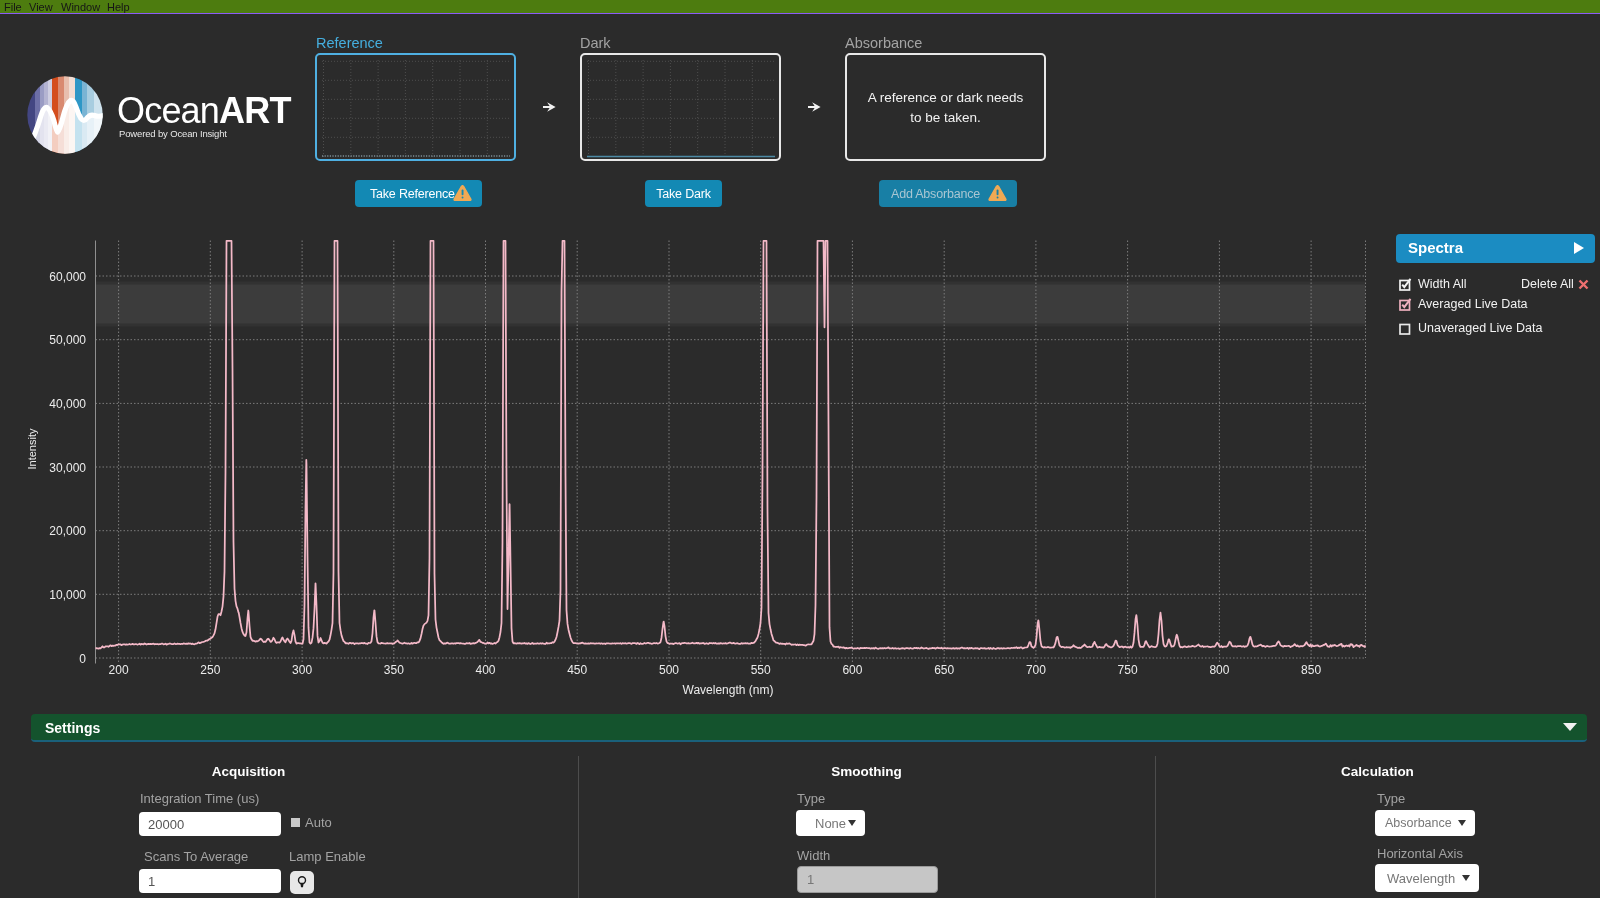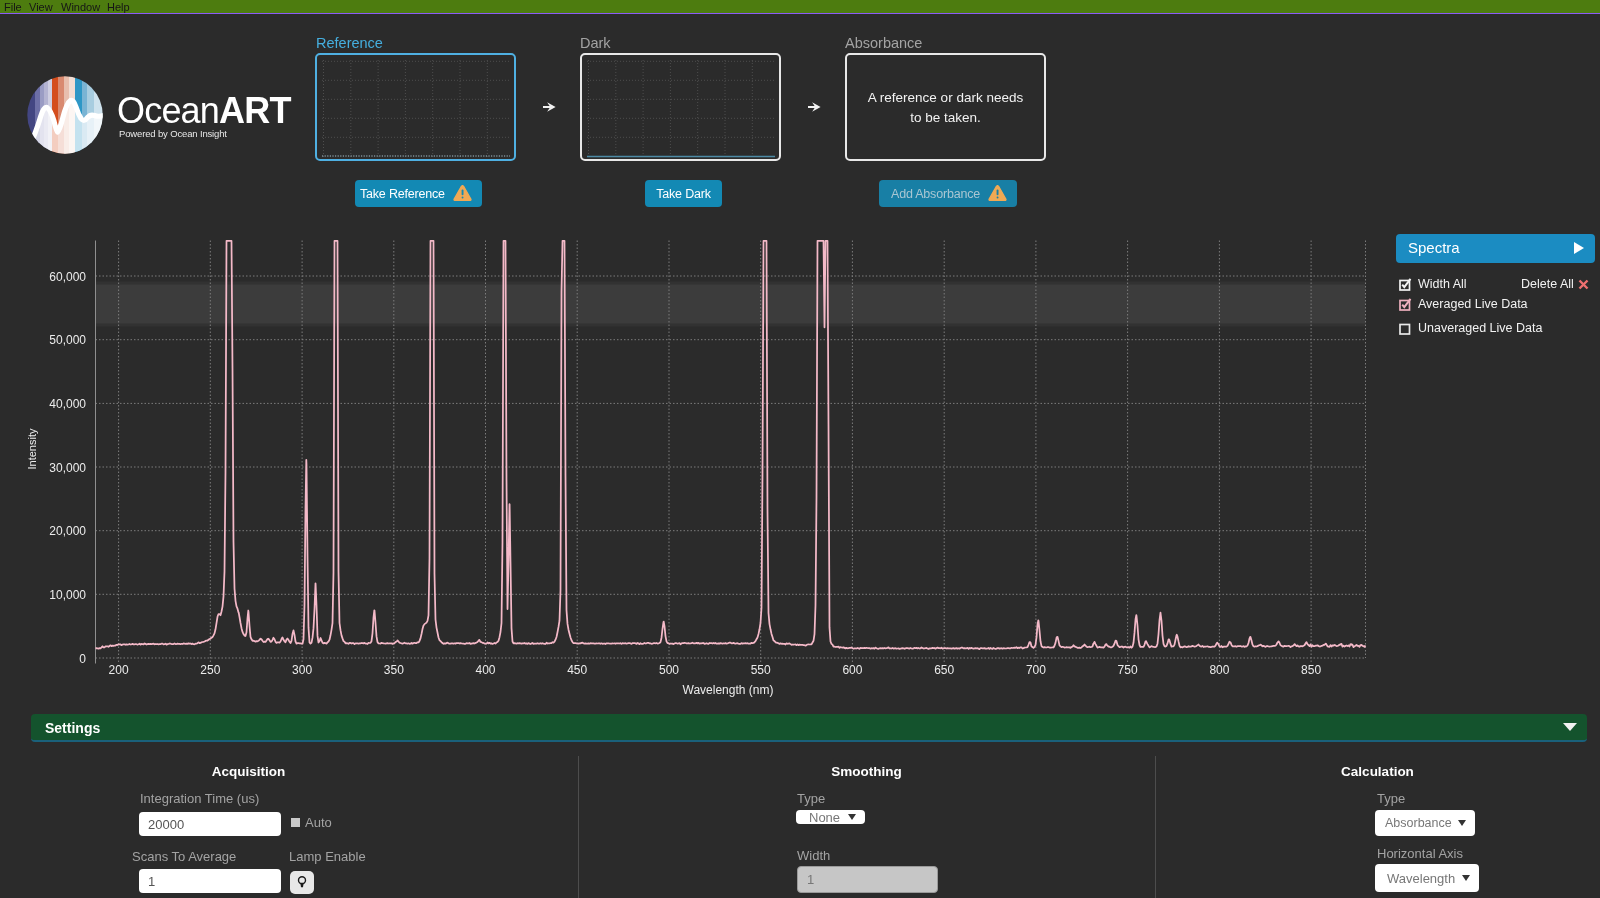--- a/index.html
+++ b/index.html
@@ -94,21 +94,21 @@
     <svg width="13" height="12" viewBox="0 0 13 12" style="display:block">
       <path d="M0 4.9 L6.6 4.9 L4.1 1.2 L12.6 6 L4.1 10.8 L6.6 7.1 L0 7.1 Z" fill="#f2f2f2"></path>
     </svg>
   </div>
 <div class="abs" style="left:808px;top:101px">
     <svg width="13" height="12" viewBox="0 0 13 12" style="display:block">
       <path d="M0 4.9 L6.6 4.9 L4.1 1.2 L12.6 6 L4.1 10.8 L6.6 7.1 L0 7.1 Z" fill="#f2f2f2"></path>
     </svg>
   </div>
 
-<div class="btn" style="left:355px;top:180px;width:127px;justify-content:flex-start;padding-left:5px">Take Reference <svg width="19" height="17" viewBox="0 0 19 17" style="position:absolute;right:10px;top:5px">
+<div class="btn" style="left:355px;top:180px;width:127px;justify-content:flex-start;padding-left:15px">Take Reference <svg width="19" height="17" viewBox="0 0 19 17" style="position:absolute;right:10px;top:5px">
       <path d="M8.3 1.6 L1.2 14.0 Q0.7 15.3 2.2 15.3 L16.8 15.3 Q18.3 15.3 17.8 14.0 L10.7 1.6 Q9.5 -0.3 8.3 1.6 Z" fill="#f0a954" stroke="#f0a954" stroke-width="1.4" stroke-linejoin="round"></path>
       <rect x="8.6" y="4.6" width="1.9" height="5.6" rx="0.9" fill="#1389b4"></rect>
       <rect x="8.6" y="11.5" width="1.9" height="1.9" rx="0.9" fill="#1389b4"></rect>
     </svg></div>
 <div class="btn" style="left:645px;top:180px;width:77px">Take Dark</div>
 <div class="btn" style="left:879px;top:180px;width:138px;color:#a9c6d2;background:#187fa5;justify-content:flex-start;padding-left:12px">Add Absorbance <svg width="19" height="17" viewBox="0 0 19 17" style="position:absolute;right:10px;top:5px">
       <path d="M8.3 1.6 L1.2 14.0 Q0.7 15.3 2.2 15.3 L16.8 15.3 Q18.3 15.3 17.8 14.0 L10.7 1.6 Q9.5 -0.3 8.3 1.6 Z" fill="#f0a954" stroke="#f0a954" stroke-width="1.4" stroke-linejoin="round"></path>
       <rect x="8.6" y="4.6" width="1.9" height="5.6" rx="0.9" fill="#187fa5"></rect>
       <rect x="8.6" y="11.5" width="1.9" height="1.9" rx="0.9" fill="#187fa5"></rect>
     </svg></div>
@@ -159,21 +159,21 @@
     <text x="86" y="471.5" text-anchor="end" class="tl">30,000</text>
     <text x="86" y="407.9" text-anchor="end" class="tl">40,000</text>
     <text x="86" y="344.2" text-anchor="end" class="tl">50,000</text>
     <text x="86" y="280.5" text-anchor="end" class="tl">60,000</text>
  <text x="728" y="693.5" text-anchor="middle" class="tl">Wavelength (nm)</text>
  <text x="36" y="449" text-anchor="middle" class="tl" transform="rotate(-90 36 449)" style="font-size:11px">Intensity</text>
  <path d="M95.5,648.5 L96.5,648.1 L97.5,648.4 L98.5,648.6 L99.5,648.1 L100.5,648.3 L101.5,647.4 L102.5,646.3 L103.5,647.4 L104.5,647.3 L105.5,646.4 L106.5,646.3 L107.5,646.3 L108.5,646.8 L109.5,646.0 L110.5,645.3 L111.5,646.1 L112.5,645.6 L113.5,645.9 L114.5,645.5 L115.5,645.5 L116.5,644.8 L117.5,645.0 L118.5,644.3 L119.5,644.3 L120.5,644.4 L121.5,645.2 L122.5,644.5 L123.5,644.3 L124.5,644.3 L125.5,644.8 L126.5,644.4 L127.5,644.6 L128.5,644.5 L129.5,643.9 L130.5,644.5 L131.5,644.3 L132.5,643.9 L133.5,644.4 L134.5,644.3 L135.5,644.2 L136.5,644.2 L137.5,644.6 L138.5,644.2 L139.5,643.7 L140.5,644.7 L141.5,643.9 L142.5,644.1 L143.5,644.4 L144.5,643.5 L145.5,643.9 L146.5,644.5 L147.5,644.1 L148.5,643.9 L149.5,644.2 L150.5,643.9 L151.5,644.1 L152.5,643.8 L153.5,643.6 L154.5,644.3 L155.5,644.0 L156.5,644.2 L157.5,644.0 L158.5,644.4 L159.5,644.2 L160.5,644.1 L161.5,643.7 L162.5,643.6 L163.5,644.4 L164.5,644.2 L165.5,643.7 L166.5,644.6 L167.5,644.1 L168.5,644.0 L169.5,643.5 L170.5,643.7 L171.5,644.0 L172.5,644.0 L173.5,644.0 L174.5,643.4 L175.5,644.0 L176.5,644.0 L177.5,643.7 L178.5,643.9 L179.5,643.9 L180.5,644.2 L181.5,643.8 L182.5,644.0 L183.5,643.4 L184.5,643.6 L185.5,643.8 L186.5,643.6 L187.5,643.9 L188.5,643.4 L189.5,643.7 L190.5,643.5 L191.5,644.1 L192.5,643.6 L193.5,644.2 L194.5,644.3 L195.5,643.7 L196.5,643.7 L197.5,643.2 L198.5,642.3 L199.5,643.1 L200.5,642.9 L201.5,642.3 L202.5,642.0 L203.5,641.9 L204.5,641.5 L205.5,640.9 L206.5,640.5 L207.5,640.5 L208.5,639.7 L209.5,639.0 L210.5,638.7 L211.5,637.6 L212.5,637.1 L213.5,635.3 L214.5,633.4 L215.5,629.3 L216.5,623.2 L217.5,616.8 L218.0,615.3 L218.5,614.2 L219.5,614.1 L220.5,615.2 L221.5,611.5 L222.5,606.6 L223.5,596.3 L224.5,571.6 L225.5,472.4 L226.5,240.8 L227.5,240.8 L228.5,240.8 L229.2,240.8 L229.2,240.8 L229.2,240.8 L229.5,240.8 L230.5,240.8 L231.5,240.8 L232.5,368.5 L233.5,542.1 L234.5,588.5 L235.5,600.8 L236.5,606.4 L237.5,608.7 L238.5,612.4 L238.8,613.1 L239.5,617.0 L240.5,623.0 L241.5,628.2 L242.5,631.9 L243.5,634.1 L244.5,635.6 L245.5,636.0 L246.5,632.2 L247.5,618.3 L248.3,610.5 L248.5,611.9 L249.5,625.8 L250.5,636.9 L251.5,639.3 L252.5,640.8 L253.5,640.7 L254.5,641.1 L255.5,641.7 L256.5,641.1 L257.5,641.3 L258.5,640.7 L259.5,639.9 L260.5,638.6 L260.8,638.9 L261.5,639.2 L262.5,640.8 L263.5,642.0 L264.5,641.6 L265.5,641.9 L266.5,640.5 L267.5,639.0 L268.1,638.7 L268.5,638.9 L269.5,640.1 L270.5,641.8 L271.5,641.7 L272.5,639.9 L273.5,637.7 L273.6,637.9 L274.5,639.2 L275.5,641.8 L276.5,642.9 L277.5,642.3 L278.5,642.4 L279.5,642.6 L280.5,641.5 L281.5,639.0 L282.4,637.4 L282.5,637.4 L283.5,639.8 L284.5,641.4 L285.5,642.2 L286.5,639.6 L287.4,638.6 L287.5,638.5 L288.5,639.9 L289.5,641.8 L290.5,643.0 L291.5,640.9 L292.5,634.0 L293.4,630.7 L293.5,630.4 L294.5,634.9 L295.5,641.5 L296.5,643.6 L297.5,643.1 L298.5,643.2 L299.5,643.4 L300.5,643.3 L301.5,643.6 L302.5,643.7 L303.5,639.3 L304.5,605.0 L305.5,507.9 L306.3,459.9 L306.5,464.4 L307.5,555.0 L308.5,627.4 L309.5,642.5 L310.5,643.6 L311.5,642.9 L312.5,637.7 L313.5,628.4 L313.6,626.6 L314.5,608.8 L315.5,583.4 L315.6,584.2 L316.5,605.4 L317.5,635.9 L318.5,642.5 L319.5,641.3 L320.5,638.4 L320.6,638.0 L321.5,640.3 L322.5,642.7 L323.5,643.4 L324.5,642.9 L325.5,643.2 L326.5,643.6 L327.5,642.4 L328.5,641.5 L329.5,639.7 L330.5,635.3 L331.5,629.8 L332.5,623.1 L333.5,572.3 L334.5,240.8 L335.5,240.8 L336.0,240.8 L336.0,240.8 L336.5,240.8 L337.5,240.8 L338.5,571.7 L339.5,623.0 L340.5,630.2 L341.5,635.4 L342.5,638.4 L343.5,641.1 L344.5,641.8 L345.5,643.3 L346.5,643.2 L347.5,643.3 L348.5,643.8 L349.5,642.8 L350.5,642.9 L351.5,643.5 L352.5,643.1 L353.5,643.2 L354.5,644.2 L355.5,643.3 L356.5,643.4 L357.5,643.3 L358.5,643.7 L359.5,643.4 L360.5,643.4 L361.5,643.0 L362.5,643.2 L363.5,643.4 L364.5,642.9 L365.5,643.5 L366.5,643.5 L367.5,644.0 L368.5,642.8 L369.5,643.0 L370.5,642.9 L371.5,641.2 L372.5,633.3 L373.5,617.5 L374.3,610.3 L374.5,610.6 L375.5,622.7 L376.5,636.4 L377.5,642.2 L378.5,643.3 L379.5,643.5 L380.5,643.6 L381.5,642.8 L382.5,643.2 L383.5,643.3 L384.5,643.5 L385.5,643.7 L386.5,643.4 L387.5,643.1 L388.5,643.5 L389.5,643.4 L390.5,643.4 L391.5,643.3 L392.5,643.9 L393.5,643.4 L394.5,643.3 L395.5,642.0 L396.5,641.6 L397.5,640.6 L397.5,640.3 L398.5,641.5 L399.5,642.6 L400.5,643.0 L401.5,643.3 L402.5,643.7 L403.5,643.2 L404.5,642.7 L405.5,643.4 L406.5,643.4 L407.5,643.7 L408.5,643.3 L409.5,643.8 L410.5,643.7 L411.5,642.9 L412.5,643.7 L413.5,643.0 L414.5,642.8 L415.5,643.2 L416.5,643.1 L417.5,642.3 L418.5,642.4 L419.5,640.9 L420.5,638.4 L421.5,634.0 L422.5,629.1 L423.5,625.5 L424.1,624.8 L424.5,624.1 L425.5,623.4 L426.5,622.6 L427.5,620.9 L428.5,615.4 L429.5,558.2 L430.5,240.8 L431.5,240.8 L431.9,240.8 L431.9,240.8 L432.5,240.8 L433.5,240.8 L434.5,573.9 L435.5,619.5 L436.5,627.6 L437.5,632.5 L438.5,637.5 L439.5,640.2 L440.5,641.2 L441.5,642.2 L442.5,643.0 L443.5,643.8 L444.5,643.4 L445.5,643.6 L446.5,643.1 L447.5,642.6 L448.5,643.3 L449.5,643.6 L450.5,643.7 L451.5,643.4 L452.5,643.4 L453.5,643.7 L454.5,643.3 L455.5,643.7 L456.5,643.0 L457.5,643.0 L458.5,643.0 L459.5,643.5 L460.5,643.2 L461.5,643.4 L462.5,643.5 L463.5,643.5 L464.5,643.8 L465.5,643.8 L466.5,643.1 L467.5,643.4 L468.5,643.3 L469.5,643.0 L470.5,643.9 L471.5,643.6 L472.5,643.3 L473.5,643.2 L474.5,643.5 L475.5,642.9 L476.5,642.6 L477.5,642.0 L478.5,640.7 L479.1,639.9 L479.5,640.1 L480.5,642.0 L481.5,642.1 L482.5,642.9 L483.5,642.9 L484.5,643.5 L485.5,643.5 L486.5,643.7 L487.5,642.5 L488.5,643.4 L489.5,642.8 L490.5,643.6 L491.5,643.3 L492.5,643.9 L493.5,643.5 L494.5,643.0 L495.5,643.6 L496.5,642.5 L497.5,642.0 L498.5,640.7 L499.5,637.2 L500.5,632.0 L501.5,623.2 L502.5,542.2 L503.5,240.8 L504.5,240.8 L504.6,240.8 L504.6,240.8 L505.5,240.8 L506.5,479.9 L507.5,609.0 L508.5,562.0 L509.5,504.2 L509.6,504.3 L510.5,561.8 L511.5,628.1 L512.5,641.5 L513.5,643.4 L514.5,643.2 L515.5,643.4 L516.5,643.6 L517.5,643.2 L518.5,643.4 L519.5,643.2 L520.5,643.4 L521.5,643.7 L522.5,643.4 L523.5,643.3 L524.5,643.0 L525.5,643.7 L526.5,643.4 L527.5,643.9 L528.5,643.1 L529.5,643.7 L530.5,644.0 L531.5,643.4 L532.5,643.0 L533.5,643.9 L534.5,643.7 L535.5,643.6 L536.5,643.7 L537.5,643.2 L538.5,643.6 L539.5,643.6 L540.5,643.2 L541.5,643.6 L542.5,643.2 L543.5,643.7 L544.5,643.8 L545.5,644.0 L546.5,642.7 L547.5,643.5 L548.5,643.3 L549.5,643.3 L550.5,643.2 L551.5,643.1 L552.5,642.2 L553.5,642.6 L554.5,641.7 L555.5,639.7 L556.5,637.0 L557.5,632.2 L558.5,626.9 L559.5,620.7 L560.5,590.1 L561.5,292.1 L562.5,240.8 L563.3,240.8 L563.3,240.8 L563.5,240.8 L564.5,240.8 L565.5,475.8 L566.5,610.2 L567.5,623.9 L568.5,629.7 L569.5,633.7 L570.5,637.5 L571.5,640.3 L572.5,642.0 L573.5,643.2 L574.5,643.1 L575.5,643.2 L576.5,643.3 L577.5,643.4 L578.5,643.7 L579.5,643.4 L580.5,643.4 L581.5,642.9 L582.5,642.7 L583.5,643.4 L584.5,643.6 L585.5,643.4 L586.5,643.6 L587.5,643.6 L588.5,643.4 L589.5,643.7 L590.5,643.2 L591.5,643.4 L592.5,643.3 L593.5,643.4 L594.5,643.6 L595.5,643.7 L596.5,643.4 L597.5,643.5 L598.5,643.3 L599.5,643.4 L600.5,643.8 L601.5,643.3 L602.5,643.8 L603.5,643.6 L604.5,643.5 L605.5,644.0 L606.5,643.3 L607.5,643.3 L608.5,643.4 L609.5,643.5 L610.5,643.5 L611.5,643.7 L612.5,643.4 L613.5,643.5 L614.5,643.3 L615.5,643.8 L616.5,643.3 L617.5,643.3 L618.5,643.4 L619.5,643.5 L620.5,643.2 L621.5,643.9 L622.5,643.2 L623.5,643.3 L624.5,643.3 L625.5,643.2 L626.5,643.6 L627.5,643.4 L628.5,643.1 L629.5,643.2 L630.5,643.3 L631.5,643.9 L632.5,643.2 L633.5,643.0 L634.5,643.0 L635.5,643.3 L636.5,643.9 L637.5,643.0 L638.5,643.4 L639.5,644.2 L640.5,643.2 L641.5,643.9 L642.5,643.8 L643.5,643.6 L644.5,642.9 L645.5,643.5 L646.5,643.3 L647.5,642.8 L648.5,642.8 L649.5,643.4 L650.5,643.4 L651.5,643.8 L652.5,643.6 L653.5,643.2 L654.5,643.2 L655.5,643.3 L656.5,643.0 L657.5,643.6 L658.5,643.4 L659.5,643.0 L660.5,642.1 L661.5,637.7 L662.5,628.8 L663.5,622.0 L663.7,621.6 L664.5,626.2 L665.5,636.1 L666.5,641.3 L667.5,643.1 L668.5,643.2 L669.5,643.9 L670.5,643.5 L671.5,643.6 L672.5,643.6 L673.5,644.1 L674.5,643.5 L675.5,643.1 L676.5,643.2 L677.5,643.6 L678.5,643.4 L679.5,643.1 L680.5,644.3 L681.5,643.4 L682.5,643.2 L683.5,643.1 L684.5,642.8 L685.5,643.0 L686.5,643.3 L687.5,643.3 L688.5,643.1 L689.5,643.5 L690.5,643.4 L691.5,643.1 L692.5,642.7 L693.5,643.4 L694.5,643.4 L695.5,643.3 L696.5,642.9 L697.5,643.4 L698.5,642.9 L699.5,643.7 L700.5,643.4 L701.5,643.4 L702.5,643.1 L703.5,643.0 L704.5,643.9 L705.5,643.7 L706.5,643.2 L707.5,643.6 L708.5,643.9 L709.5,643.0 L710.5,643.2 L711.5,643.2 L712.5,643.5 L713.5,643.0 L714.5,643.4 L715.5,643.0 L716.5,643.7 L717.5,643.6 L718.5,643.3 L719.5,643.6 L720.5,643.1 L721.5,643.3 L722.5,643.7 L723.5,643.3 L724.5,643.5 L725.5,643.1 L726.5,643.6 L727.5,643.5 L728.5,643.0 L729.5,642.6 L730.5,642.7 L731.5,643.3 L732.5,643.3 L733.5,642.9 L734.5,643.4 L735.5,643.7 L736.5,643.3 L737.5,643.2 L738.5,643.6 L739.5,643.9 L740.5,643.8 L741.5,643.1 L742.5,643.6 L743.5,643.4 L744.5,643.3 L745.5,643.2 L746.5,643.5 L747.5,643.2 L748.5,643.6 L749.5,643.5 L750.5,643.6 L751.5,642.8 L752.5,643.1 L753.5,643.0 L754.5,642.2 L755.5,641.1 L756.5,639.2 L757.5,637.5 L758.5,633.9 L759.5,629.3 L760.5,623.0 L761.5,608.0 L762.5,473.3 L763.5,240.8 L764.5,240.8 L764.9,240.8 L764.9,240.8 L765.5,240.8 L766.5,240.8 L767.5,511.3 L768.5,613.0 L769.5,624.1 L770.5,629.3 L771.5,633.9 L772.5,637.1 L773.5,640.4 L774.5,641.0 L775.5,642.3 L776.5,642.6 L777.5,642.9 L778.5,643.3 L779.5,643.9 L780.5,643.3 L781.5,643.8 L782.5,643.7 L783.5,643.8 L784.5,643.8 L785.5,644.5 L786.5,643.4 L787.5,643.8 L788.5,643.6 L789.5,643.4 L790.5,644.1 L791.5,644.8 L792.5,644.5 L793.5,644.7 L794.5,644.5 L795.5,644.4 L796.5,645.2 L797.5,644.4 L798.5,645.1 L799.5,644.6 L800.5,644.8 L801.5,644.9 L802.5,644.9 L803.5,645.1 L804.5,645.2 L805.5,645.6 L806.5,645.1 L807.5,644.5 L808.5,644.4 L809.5,644.5 L810.5,644.4 L811.5,644.3 L812.5,642.5 L813.5,640.8 L814.5,634.1 L815.5,605.5 L816.5,497.6 L817.5,240.8 L818.5,240.8 L819.5,240.8 L820.5,240.8 L820.5,240.8 L821.5,240.8 L822.2,240.8 L822.5,240.8 L823.5,240.8 L824.5,327.3 L825.5,240.8 L826.5,240.8 L826.6,240.8 L827.5,240.8 L828.5,424.8 L829.5,627.4 L830.5,641.5 L831.5,643.9 L832.5,644.6 L833.5,646.6 L834.5,646.7 L835.5,647.0 L836.5,646.8 L837.5,646.9 L838.5,646.7 L839.5,647.8 L840.5,647.1 L841.5,647.5 L842.5,647.7 L843.5,647.4 L844.5,647.9 L845.5,648.4 L846.5,647.9 L847.5,648.3 L848.5,648.1 L849.5,647.8 L850.5,647.9 L851.5,647.5 L852.5,648.2 L853.5,648.6 L854.5,648.4 L855.5,648.4 L856.5,648.5 L857.5,648.0 L858.5,648.4 L859.5,648.8 L860.5,647.9 L861.5,648.2 L862.5,648.0 L863.5,648.1 L864.5,647.9 L865.5,648.1 L866.5,647.8 L867.5,648.0 L868.5,648.0 L869.5,648.0 L870.5,648.7 L871.5,648.2 L872.5,648.3 L873.5,648.1 L874.5,648.6 L875.5,647.6 L876.5,648.2 L877.5,648.6 L878.5,648.8 L879.5,648.3 L880.5,648.2 L881.5,648.4 L882.5,648.2 L883.5,648.4 L884.5,648.0 L885.5,648.4 L886.5,648.2 L887.5,647.9 L888.5,647.4 L889.5,648.5 L890.5,648.4 L891.5,648.5 L892.5,648.0 L893.5,648.6 L894.5,648.4 L895.5,648.2 L896.5,648.6 L897.5,648.5 L898.5,648.4 L899.5,648.9 L900.5,648.7 L901.5,648.4 L902.5,648.2 L903.5,648.3 L904.5,648.8 L905.5,648.4 L906.5,648.0 L907.5,648.1 L908.5,648.3 L909.5,648.6 L910.5,648.0 L911.5,648.5 L912.5,648.7 L913.5,648.5 L914.5,647.8 L915.5,648.2 L916.5,647.9 L917.5,648.4 L918.5,648.0 L919.5,648.5 L920.5,648.3 L921.5,647.5 L922.5,648.0 L923.5,648.5 L924.5,648.3 L925.5,648.2 L926.5,647.9 L927.5,648.5 L928.5,648.9 L929.5,648.4 L930.5,648.3 L931.5,648.3 L932.5,647.9 L933.5,648.2 L934.5,648.0 L935.5,648.7 L936.5,648.0 L937.5,647.6 L938.5,648.1 L939.5,648.2 L940.5,648.3 L941.5,647.7 L942.5,648.6 L943.5,648.4 L944.5,648.2 L945.5,648.1 L946.5,648.5 L947.5,648.2 L948.5,648.4 L949.5,648.3 L950.5,648.4 L951.5,648.7 L952.5,648.4 L953.5,648.1 L954.5,648.7 L955.5,648.4 L956.5,648.1 L957.5,648.7 L958.5,648.3 L959.5,648.7 L960.5,648.0 L961.5,647.6 L962.5,647.7 L963.5,648.4 L964.5,648.1 L965.5,648.3 L966.5,648.3 L967.5,647.9 L968.5,648.8 L969.5,648.0 L970.5,648.4 L971.5,647.9 L972.5,648.3 L973.5,648.6 L974.5,648.3 L975.5,648.2 L976.5,648.4 L977.5,648.2 L978.5,648.6 L979.5,649.1 L980.5,648.1 L981.5,648.2 L982.5,648.4 L983.5,648.4 L984.5,648.1 L985.5,648.6 L986.5,648.7 L987.5,648.5 L988.5,648.0 L989.5,648.9 L990.5,648.0 L991.5,648.6 L992.5,648.8 L993.5,648.0 L994.5,648.5 L995.5,648.9 L996.5,648.6 L997.5,648.1 L998.5,648.1 L999.5,648.6 L1000.5,648.3 L1001.5,648.2 L1002.5,648.6 L1003.5,648.2 L1004.5,648.3 L1005.5,648.5 L1006.5,648.4 L1007.5,648.2 L1008.5,648.2 L1009.5,648.4 L1010.5,648.3 L1011.5,647.8 L1012.5,648.0 L1013.5,647.8 L1014.5,647.7 L1015.5,647.8 L1016.5,647.2 L1017.5,648.2 L1018.5,647.7 L1019.5,648.0 L1020.5,647.3 L1021.5,647.3 L1022.5,648.5 L1023.5,648.1 L1024.5,647.6 L1025.5,647.5 L1026.5,647.4 L1027.5,647.1 L1028.5,644.8 L1029.5,642.0 L1029.8,642.0 L1030.5,642.5 L1031.5,646.5 L1032.5,647.1 L1033.5,647.9 L1034.5,646.9 L1035.5,645.0 L1036.5,637.4 L1037.5,624.7 L1038.3,620.4 L1038.5,620.8 L1039.5,630.5 L1040.5,641.3 L1041.5,646.1 L1042.5,647.0 L1043.5,647.5 L1044.5,647.1 L1045.5,647.4 L1046.5,647.5 L1047.5,647.2 L1048.5,647.1 L1049.5,647.5 L1050.5,647.5 L1051.5,647.5 L1052.5,647.4 L1053.5,647.5 L1054.5,645.8 L1055.5,642.9 L1056.5,637.8 L1057.2,636.8 L1057.5,636.8 L1058.5,640.9 L1059.5,645.4 L1060.5,646.3 L1061.5,647.2 L1062.5,646.8 L1063.5,647.0 L1064.5,647.6 L1065.5,647.5 L1066.5,647.2 L1067.5,647.3 L1068.5,647.3 L1069.5,647.4 L1070.5,647.9 L1071.5,647.0 L1072.5,646.7 L1073.5,645.2 L1073.5,645.5 L1074.5,646.2 L1075.5,647.0 L1076.5,647.2 L1077.5,647.8 L1078.5,647.9 L1079.5,647.6 L1080.5,648.0 L1081.5,647.5 L1082.5,646.2 L1083.5,645.9 L1084.5,644.4 L1084.5,645.0 L1085.5,645.4 L1086.5,646.8 L1087.5,647.2 L1088.5,647.0 L1089.5,646.7 L1090.5,647.2 L1091.5,647.0 L1092.5,646.4 L1093.5,643.4 L1094.4,642.2 L1094.5,641.9 L1095.5,644.1 L1096.5,645.8 L1097.5,647.7 L1098.5,647.3 L1099.5,646.9 L1100.5,647.3 L1101.5,647.4 L1102.5,647.3 L1103.5,647.6 L1104.5,646.6 L1105.5,644.6 L1106.5,644.1 L1106.5,644.8 L1107.5,645.6 L1108.5,646.7 L1109.5,646.7 L1110.5,647.4 L1111.5,647.3 L1112.5,646.7 L1113.5,645.9 L1114.5,643.7 L1115.5,640.8 L1115.9,640.6 L1116.5,641.2 L1117.5,645.0 L1118.5,646.2 L1119.5,647.2 L1120.5,646.9 L1121.5,646.5 L1122.5,646.7 L1123.5,647.5 L1124.5,646.8 L1125.5,646.7 L1126.5,647.3 L1127.5,647.4 L1128.5,647.1 L1129.5,647.6 L1130.5,646.5 L1131.5,647.7 L1132.5,646.6 L1133.5,642.8 L1134.5,632.9 L1135.5,619.5 L1136.3,615.1 L1136.5,615.8 L1137.5,625.5 L1138.5,639.3 L1139.5,645.0 L1140.5,647.0 L1141.5,646.9 L1142.5,646.9 L1143.5,646.8 L1144.5,644.8 L1145.5,641.5 L1146.0,641.1 L1146.5,642.1 L1147.5,644.1 L1148.5,645.8 L1149.5,647.4 L1150.5,646.8 L1151.5,646.1 L1152.5,646.7 L1153.5,646.8 L1154.5,647.0 L1155.5,647.0 L1156.5,646.4 L1157.5,643.7 L1158.5,634.3 L1159.5,620.2 L1160.5,612.7 L1160.5,612.9 L1161.5,620.9 L1162.5,635.6 L1163.5,643.9 L1164.5,646.1 L1165.5,646.6 L1166.5,646.0 L1167.5,643.4 L1168.5,639.7 L1168.9,639.3 L1169.5,640.3 L1170.5,643.9 L1171.5,646.7 L1172.5,646.3 L1173.5,646.4 L1174.5,644.6 L1175.5,639.7 L1176.5,635.3 L1176.8,634.7 L1177.5,636.6 L1178.5,641.4 L1179.5,645.7 L1180.5,647.4 L1181.5,647.0 L1182.5,647.4 L1183.5,646.8 L1184.5,646.4 L1185.5,646.6 L1186.5,647.2 L1187.5,647.0 L1188.5,646.2 L1189.5,646.6 L1190.5,646.7 L1191.5,646.4 L1192.5,645.9 L1193.5,646.3 L1194.5,646.7 L1195.5,646.5 L1196.5,645.9 L1197.5,645.2 L1198.3,644.8 L1198.5,644.5 L1199.5,645.8 L1200.5,646.4 L1201.5,646.6 L1202.5,645.9 L1203.5,647.0 L1204.5,646.7 L1205.5,646.7 L1206.5,646.5 L1207.5,646.3 L1208.5,646.8 L1209.5,646.9 L1210.5,647.2 L1211.5,646.9 L1212.5,646.5 L1213.5,646.6 L1214.5,646.7 L1215.5,645.6 L1216.5,643.6 L1217.3,642.6 L1217.5,643.0 L1218.5,644.3 L1219.5,646.5 L1220.5,646.9 L1221.5,646.0 L1222.5,647.3 L1223.5,646.7 L1224.5,646.5 L1225.5,646.7 L1226.5,646.7 L1227.5,645.8 L1228.5,643.8 L1229.5,641.7 L1229.8,642.1 L1230.5,642.3 L1231.5,644.9 L1232.5,646.3 L1233.5,646.4 L1234.5,646.3 L1235.5,646.2 L1236.5,646.7 L1237.5,646.2 L1238.5,646.1 L1239.5,646.1 L1240.5,646.0 L1241.5,646.5 L1242.5,646.5 L1243.5,646.2 L1244.5,646.9 L1245.5,646.4 L1246.5,646.5 L1247.5,645.5 L1248.5,643.0 L1249.5,638.5 L1250.2,636.9 L1250.5,636.9 L1251.5,640.5 L1252.5,644.6 L1253.5,646.2 L1254.5,646.7 L1255.5,646.3 L1256.5,646.5 L1257.5,646.2 L1258.5,645.5 L1259.5,645.2 L1260.5,644.8 L1260.6,644.6 L1261.5,645.3 L1262.5,646.3 L1263.5,645.9 L1264.5,646.3 L1265.5,646.9 L1266.5,646.2 L1267.5,646.0 L1268.5,646.5 L1269.5,646.6 L1270.5,646.5 L1271.5,646.3 L1272.5,646.1 L1273.5,645.9 L1274.5,645.9 L1275.5,645.7 L1276.5,644.5 L1277.5,642.4 L1278.4,641.7 L1278.5,641.3 L1279.5,642.8 L1280.5,645.3 L1281.5,645.8 L1282.5,646.4 L1283.5,646.6 L1284.5,645.8 L1285.5,646.1 L1286.5,646.2 L1287.5,646.0 L1288.5,645.9 L1289.5,646.1 L1290.5,647.1 L1291.5,646.4 L1292.5,646.1 L1293.5,645.5 L1294.5,644.4 L1294.6,644.1 L1295.5,645.1 L1296.5,646.2 L1297.5,645.5 L1298.5,646.4 L1299.5,646.6 L1300.5,646.1 L1301.5,646.1 L1302.5,646.4 L1303.5,645.7 L1304.5,645.2 L1305.5,643.5 L1306.3,642.3 L1306.5,642.1 L1307.5,644.2 L1308.5,645.2 L1309.5,646.1 L1310.5,644.4 L1311.5,646.6 L1312.5,645.3 L1313.5,646.2 L1314.5,646.2 L1315.5,645.7 L1316.5,645.6 L1317.5,645.4 L1318.5,645.9 L1319.5,646.5 L1320.5,646.4 L1321.5,645.8 L1322.5,645.7 L1323.5,644.9 L1324.5,644.9 L1325.5,643.9 L1325.8,643.6 L1326.5,644.6 L1327.5,646.3 L1328.5,646.6 L1329.5,646.9 L1330.5,645.1 L1331.5,646.6 L1332.5,645.3 L1333.5,645.7 L1334.5,645.0 L1335.5,645.4 L1336.5,646.1 L1337.5,646.0 L1338.5,645.5 L1339.5,644.7 L1340.4,644.7 L1340.5,644.4 L1341.5,643.9 L1342.5,646.6 L1343.5,645.7 L1344.5,646.5 L1345.5,645.9 L1346.5,645.5 L1347.5,646.0 L1348.5,645.4 L1349.5,646.5 L1350.5,644.2 L1351.5,644.9 L1351.5,644.2 L1352.5,644.8 L1353.5,647.1 L1354.5,646.3 L1355.5,645.8 L1356.5,645.0 L1357.5,645.8 L1358.5,645.8 L1359.5,646.8 L1360.5,645.0 L1361.5,644.8 L1362.5,645.9 L1363.5,646.0 L1364.5,646.9 L1365.5,645.4" fill="none" stroke="#f4b9c8" stroke-width="1.75" stroke-linejoin="round"></path>
 </svg>
 
 <div class="abs" style="left:1396px;top:234px;width:199px;height:29px;background:#1b8cc2;border-radius:4px">
- <div class="abs" style="left:12px;top:5px;font-size:15px;font-weight:400;color:#fff">Spectra</div>
+ <div class="abs" style="left:12px;top:5px;font-size:15px;font-weight:700;color:#fff">Spectra</div>
  <div class="abs" style="right:11px;top:8px;width:0;height:0;border-top:6.5px solid transparent;border-bottom:6.5px solid transparent;border-left:10px solid #fff"></div>
 </div>
 <div class="abs" style="left:1399px;top:277px;display:flex;align-items:center;gap:6px">
     <svg width="13" height="13" viewBox="0 0 13 13" style="display:block">
       <rect x="1" y="2.5" width="9.5" height="9.5" fill="none" stroke="#f2f2f2" stroke-width="1.7"></rect>
       <path d="M3.2 6.6 L5.3 9.2 L11.5 0.8" fill="none" stroke="#f2f2f2" stroke-width="2"></path>
     </svg>
     <span style="font-size:12.5px;color:#f2f2f2">Width All</span>
   </div>
 <div class="abs" style="left:1521px;top:277px;display:flex;align-items:center;gap:4px">
@@ -204,31 +204,31 @@
 <div class="abs" style="left:578px;top:756px;width:1px;height:142px;background:#4d4d4d"></div>
 <div class="abs" style="left:1155px;top:756px;width:1px;height:142px;background:#4d4d4d"></div>
 <div class="abs" style="left:0;top:764px;width:497px;text-align:center;font-size:13.5px;font-weight:700;color:#fff">Acquisition</div>
 <div class="abs" style="left:578px;top:764px;width:577px;text-align:center;font-size:13.5px;font-weight:700;color:#fff">Smoothing</div>
 <div class="abs" style="left:1155px;top:764px;width:445px;text-align:center;font-size:13.5px;font-weight:700;color:#fff">Calculation</div>
 
 <div class="collabel" style="left:140px;top:791px">Integration Time (us)</div>
 <div class="inp" style="left:139px;top:812px;width:142px;height:24px">20000</div>
 <div class="abs" style="left:291px;top:818px;width:9px;height:9px;background:#c9c9c9"></div>
 <div class="collabel" style="left:305px;top:815px">Auto</div>
-<div class="collabel" style="left:132px;top:849px">Scans To Average</div>
+<div class="collabel" style="left:144px;top:849px">Scans To Average</div>
 <div class="inp" style="left:139px;top:869px;width:142px;height:24px">1</div>
 <div class="collabel" style="left:289px;top:849px">Lamp Enable</div>
 <div class="abs" style="left:290px;top:871px;width:24px;height:23px;background:#e8e8e8;border-radius:5px">
  <svg width="24" height="23" viewBox="0 0 24 23" style="display:block">
       <circle cx="12" cy="9.3" r="3.5" fill="none" stroke="#1a1a1a" stroke-width="1.4"></circle>
       <path d="M10.4 11.8 L13.6 11.8 L13 16.3 L11 16.3 Z" fill="#1a1a1a"></path>
     </svg>
 </div>
 
 <div class="collabel" style="left:797px;top:791px">Type</div>
-<div class="sel" style="left:796px;top:810px;width:69px;height:14px;padding-left:13px">None<span class="selarrow"></span></div>
+<div class="sel" style="left:796px;top:810px;width:69px;height:26px;padding-left:19px">None<span class="selarrow"></span></div>
 <div class="collabel" style="left:797px;top:848px">Width</div>
 <div class="inp" style="left:797px;top:866px;width:141px;height:27px;background:#c6c6c6;border:1px solid #9a9a9a;color:#777">1</div>
 
 <div class="collabel" style="left:1377px;top:791px">Type</div>
 <div class="sel" style="left:1375px;top:810px;width:100px;height:26px;padding-left:10px;font-size:12.5px">Absorbance<span class="selarrow"></span></div>
 <div class="collabel" style="left:1377px;top:846px">Horizontal Axis</div>
 <div class="sel" style="left:1375px;top:864px;width:104px;height:28px;padding-left:12px">Wavelength<span class="selarrow"></span></div>
 
 </body></html>

